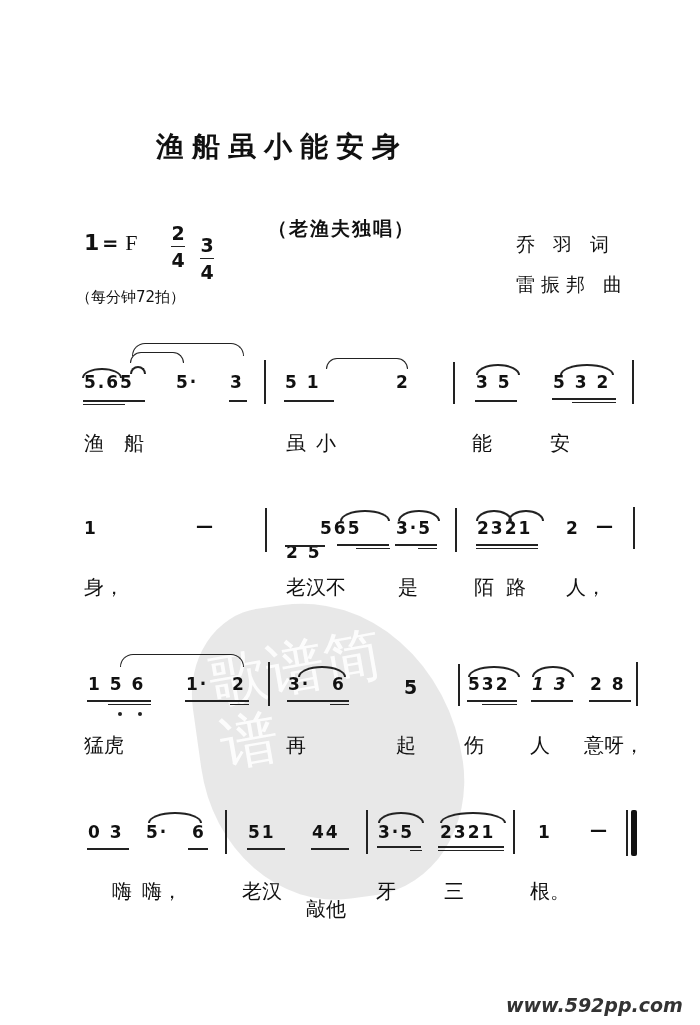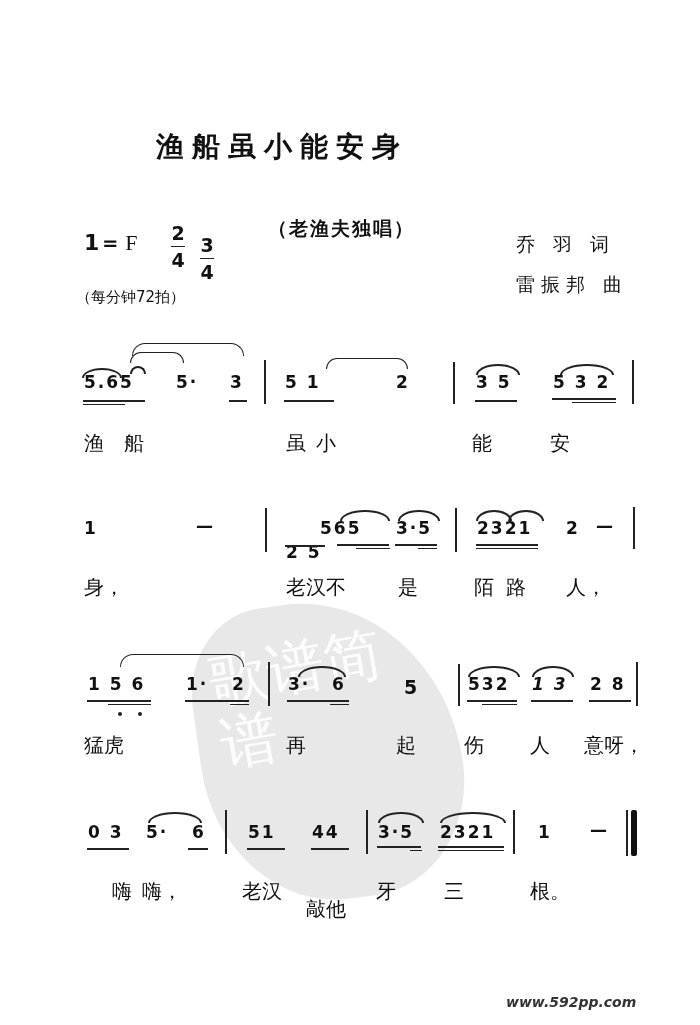--- a/index.html
+++ b/index.html
@@ -19,21 +19,21 @@
   .ul2 { height:1px; background:#222; }
   .bl { width:2px; background:#222; }
   .lyr { font-size:20px; }
   .arc { border:2px solid #222; border-bottom:none; border-radius:50% 50% 0 0 / 100% 100% 0 0; }
   .tie { border:1.5px solid #222; border-bottom:none; border-radius:14px 14px 0 0; }
   .dot { width:4px; height:4px; border-radius:50%; background:#222; }
   .watermark { left:200px; top:600px; width:260px; height:300px; background:#e4e4e4;
                border-radius:30% 60% 40% 50%; transform:rotate(-8deg); opacity:0.85; }
   .wm-text { left:225px; top:630px; width:220px; height:260px; color:#fff; font-size:58px;
              font-family:"DejaVu Serif", serif; line-height:64px; transform:rotate(-10deg); opacity:0.9; }
-  .site { left:506px; top:994px; font-size:14px; font-weight:bold; font-style:italic; color:#333; }
+  .site { left:506px; top:994px; font-size:19px; font-weight:bold; font-style:italic; color:#333; }
   .final-bar { width:6px; background:#111; border-radius:2px; }
 </style>
 </head>
 <body>
 
 <div class="abs watermark"></div>
 <div class="abs wm-text">歌谱简谱</div>
 
 <div class="abs title">渔船虽小能安身</div>
 

